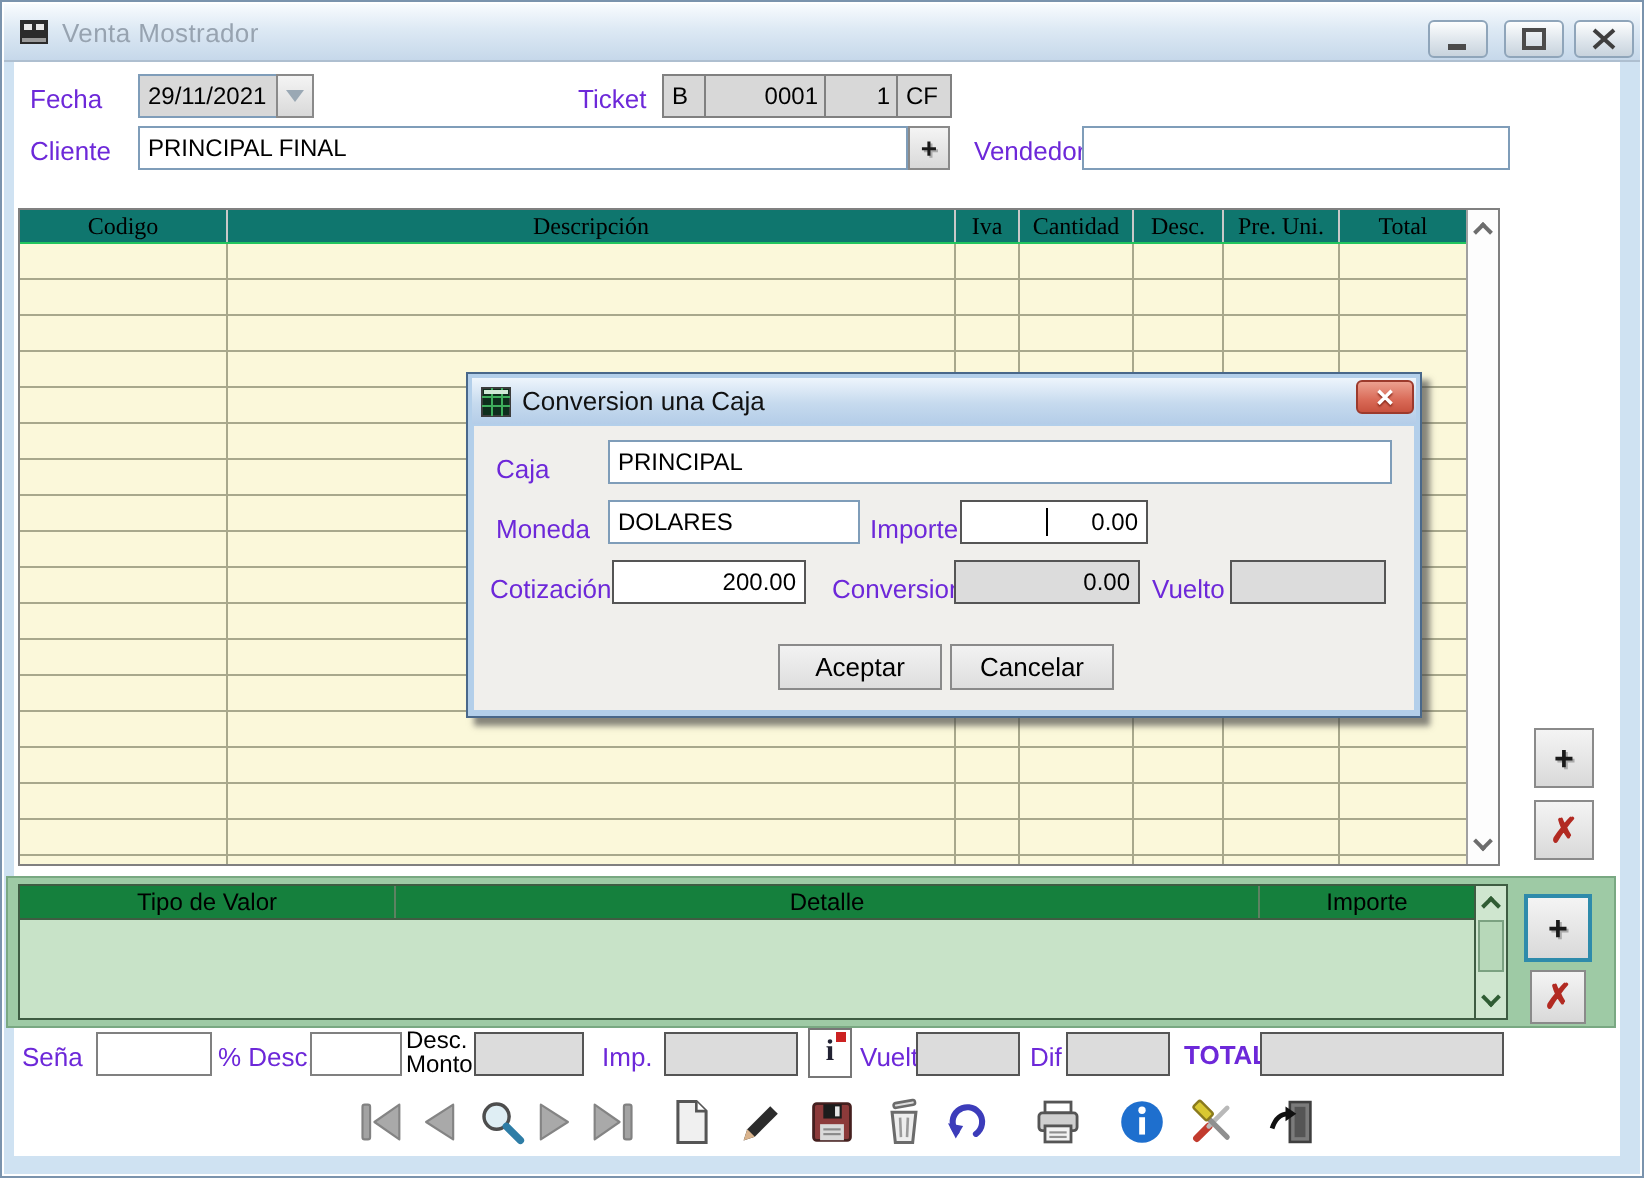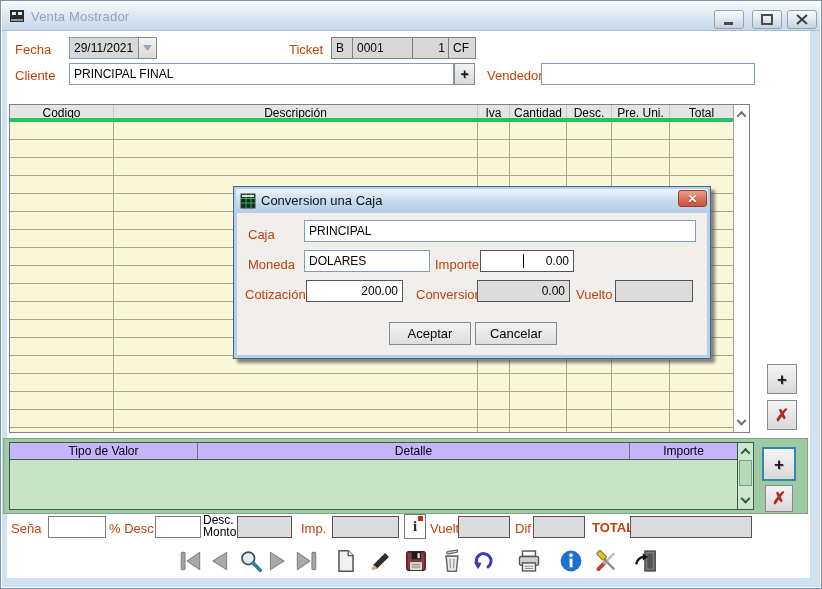--- a/index.html
+++ b/index.html
@@ -14,53 +14,53 @@
   .titlebar { position:absolute; left:1px; right:1px; top:1px; height:29px;
     background:linear-gradient(180deg,#f8fbfe,#dde9f4 45%,#c6d8ea);
     display:flex; align-items:center; padding-left:7px; border-bottom:1px solid #aebfd0; }
   .app-icon { width:16px; height:16px; margin-right:6px; }
   .win-title { font-size:13px; color:#97a3b0; letter-spacing:.2px; }
   .win-btn { position:absolute; top:9px; width:30px; height:19px; border:1px solid #8fa5ba; border-radius:3px;
     background:linear-gradient(180deg,#fdfefe,#dbe3ea 60%,#c8d3dd); display:flex; align-items:center; justify-content:center; }
   .win-btn svg { display:block; }
 
   
-  .lbl { position:absolute; font-size:13px; color:#c2410c; white-space:nowrap; }
+  .lbl { position:absolute; font-size:13px; color:#6d28d9; white-space:nowrap; }
   .input-white { position:absolute; background:#fff; border:1px solid #7f9db9; font-size:12px; color:#000;
     padding:3px 3px 0 4px; overflow:hidden; white-space:nowrap; }
   .box-gray { position:absolute; background:#d8d8d8; border:1px solid #7f9db9; font-size:12px; color:#000;
     padding:3px 3px 0 4px; overflow:hidden; white-space:nowrap; }
   .input-flat { position:absolute; background:#fff; border:1px solid #555; font-size:12px; color:#000;
     padding:3px 4px 0 4px; overflow:hidden; white-space:nowrap; }
   .input-dis { position:absolute; background:#dcdcdc; border:1px solid #555; font-size:12px; color:#000;
     padding:3px 4px 0 4px; overflow:hidden; white-space:nowrap; }
   .ralign { text-align:right; }
   .sq-btn { position:absolute; border:1px solid #8a8a8a; background:linear-gradient(180deg,#f4f4f4,#d9d9d9);
     display:flex; align-items:center; justify-content:center; }
 
   
   .grid { position:absolute; left:8px; top:103px; width:741px; height:329px; border:1px solid #808080; background:#fbf8da; overflow:hidden; }
-  .g-header { display:flex; height:17px; background:#e5e5e5; border-bottom:4px solid #22c55e; }
+  .g-header { display:flex; height:17px; background:#0f766e; border-bottom:1px solid #22c55e;font-family:Liberation Serif, serif; }
   .g-header .hc { font-size:12px; color:#000; text-align:center; line-height:16px; border-right:1px solid #c9c9c9; overflow:hidden; white-space:nowrap; }
   .g-row { display:flex; height:18px; border-bottom:1px solid #a8a88c; }
   .g-row .gc { border-right:1px solid #a8a88c; height:100%; }
   .vscroll { position:absolute; top:0; right:0; bottom:0; width:16px; background:#fdfdfd; border-left:1px solid #a0a0a0; }
   .sb-arrow { position:absolute; left:0; width:15px; height:16px; display:flex; align-items:center; justify-content:center; }
   .chev { width:7px; height:7px; border-left:2px solid #6d6d6d; border-top:2px solid #6d6d6d; }
   .chev.up { transform:rotate(45deg) translate(1px,1px); }
   .chev.dn { transform:rotate(225deg) translate(2px,2px); }
 
   
   .plus-glyph { font-size:17px; font-weight:bold; color:#1a1a1a; text-shadow:1px 1px 0 #aaa; line-height:1; }
   .x-glyph { font-size:17px; font-weight:bold; color:#b22a22; line-height:1; }
 
   
   .pay-panel { position:absolute; left:2px; top:437px; width:805px; height:76px; background:#9ecaa5; border:1px solid #79a882; }
   .pay-grid { position:absolute; left:5px; top:3px; width:745px; height:68px; border:1px solid #3e5c42; background:#c8e3c8; overflow:hidden; }
-  .p-header { display:flex; height:17px; background:#c4b5fd; border-bottom:1px solid #3e5c42; }
+  .p-header { display:flex; height:17px; background:#15803d; border-bottom:1px solid #3e5c42; }
   .p-header .hc { font-size:12px; color:#000; text-align:center; line-height:16px; border-right:1px solid #5d8262; overflow:hidden; }
   .p-row { display:flex; height:17px; border-bottom:1px solid #5d8262; }
   .p-row .gc { border-right:1px solid #5d8262; height:100%; font-size:12px; color:#000; padding:1px 0 0 3px; overflow:hidden; white-space:nowrap; }
   .gscroll { position:absolute; top:0; right:0; bottom:0; width:16px; background:#cfe6cf; border-left:1px solid #3e5c42; }
   .gscroll .chev { border-color:#2f5c33; }
   .gthumb { position:absolute; left:1px; top:17px; width:13px; height:26px; background:#b7d8b9; border:1px solid #7ba181; }
 
   
   .lbl2 { position:absolute; font-size:12px; color:#000; line-height:12px; white-space:nowrap; }
   .total-lbl { font-weight:bold; font-size:13px; }
@@ -126,21 +126,21 @@
   <span class="lbl" style="left:14px; top:41px;">Fecha</span>
   <div class="box-gray" style="left:68px; top:36px; width:70px; height:22px;">29/11/2021</div>
   <div class="sq-btn" style="left:137px; top:36px; width:19px; height:22px;">
     <svg width="9" height="6">
         <path d="M0 0 L9 0 L4.5 6 Z" fill="#9aa8b4"></path>
       </svg>
   </div>
 
   <span class="lbl" style="left:288px; top:41px;">Ticket</span>
   <div class="box-gray" style="left:330px; top:36px; width:22px; height:22px; border-color:#808080;">B</div>
-  <div class="box-gray" style="left:351px; top:36px; width:61px; height:22px; border-color:#808080;">0001</div>
+  <div class="box-gray" style="left:351px; top:36px; width:61px; height:22px; border-color:#808080;text-align:right;">0001</div>
   <div class="box-gray ralign" style="left:411px; top:36px; width:37px; height:22px; border-color:#808080;">1</div>
   <div class="box-gray" style="left:447px; top:36px; width:28px; height:22px; border-color:#808080;">CF</div>
 
   <span class="lbl" style="left:14px; top:67px;">Cliente</span>
   <div class="input-white" style="left:68px; top:62px; width:385px; height:22px;">PRINCIPAL FINAL</div>
   <div class="sq-btn" style="left:453px; top:62px; width:21px; height:22px;">
     <span class="plus-glyph" style="font-size:14px;">+</span>
   </div>
   <span class="lbl" style="left:486px; top:67px;">Vendedor</span>
   <div class="input-white" style="left:540px; top:62px; width:214px; height:22px;"></div>

